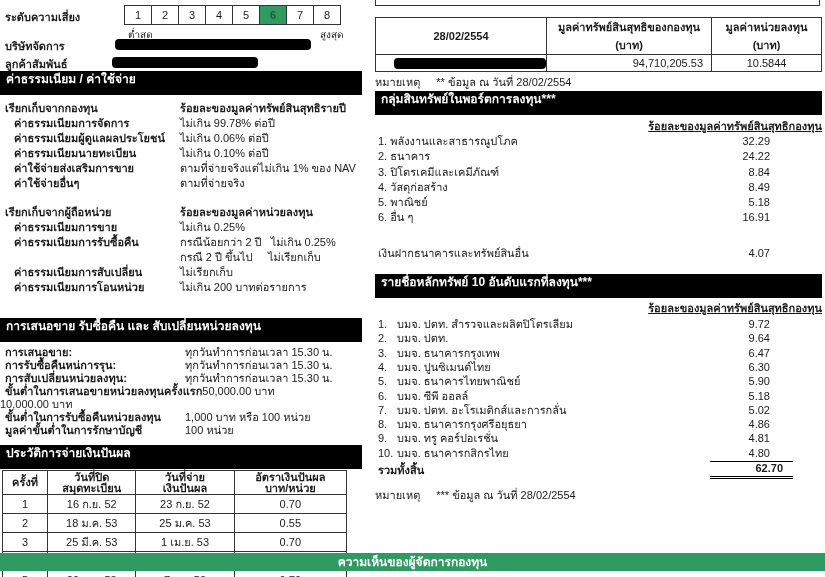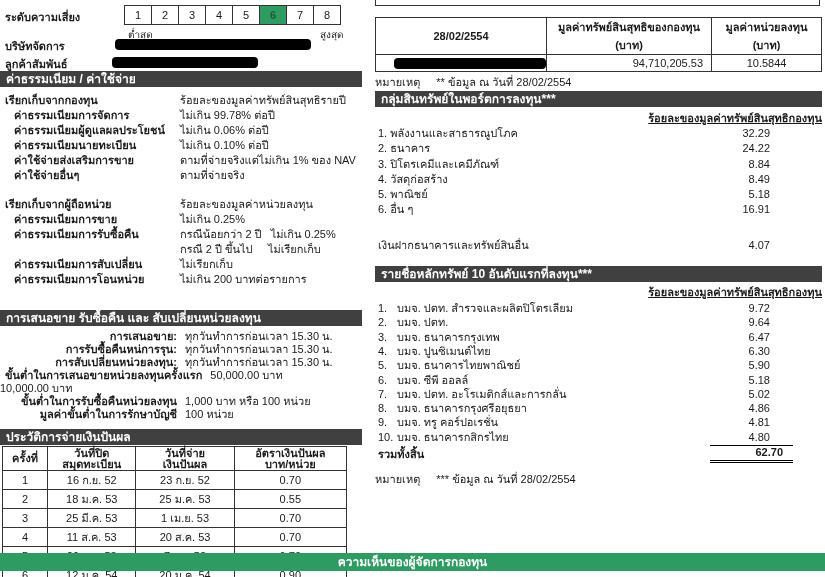--- a/index.html
+++ b/index.html
@@ -3,22 +3,22 @@
 <meta charset="utf-8">
 <style>
   * { margin:0; padding:0; box-sizing:border-box; }
   html,body { background:#fff; }
   .page {
     position:relative; width:825px; height:577px; background:#fff;
     font-family:"Liberation Sans","DejaVu Sans",sans-serif;
     font-size:11px; color:#1a1a1a; overflow:hidden;
   }
   .green-bar {
-    background:#404040; color:#fff; font-weight:bold; font-size:12px;
-    height:16px; line-height:16px; padding:0 6px; overflow:hidden; white-space:nowrap;
+    background:#000000; color:#fff; font-weight:bold; font-size:12px;
+    height:24px; line-height:16px; padding:0 6px; overflow:hidden; white-space:nowrap;
   }
   
   .risk-label { position:absolute; left:5px; top:8px; font-weight:bold; }
   .risk-scale { position:absolute; left:125px; top:5px; display:flex; }
   .risk-cell {
     width:28px; height:20px; border:1px solid #333; margin-left:-1px;
     text-align:center; line-height:19px; background:#fff;
   }
   .risk-cell.sel { background:#2e9b62; color:#1f5c3a; font-weight:bold; }
   .risk-min { position:absolute; left:128px; top:27px; font-size:10px; }
@@ -27,25 +27,25 @@
   .co-label2 { position:absolute; left:5px; top:55px; font-weight:bold;font-family:Liberation Serif, serif; }
   .redact { position:absolute; background:#000; border-radius:4px; }
   .redact-1 { left:115px; top:39px; width:196px; height:11px; }
   .redact-2 { left:112px; top:57px; width:146px; height:11px; }
   
   .left-col { position:absolute; left:0; top:71px; width:362px; }
   .frow { display:flex; line-height:15px; }
   .flbl { width:180px; flex-shrink:0; padding-left:14px; font-weight:bold; }
   .fgrp { padding-left:5px; }
   .fval { white-space:pre-wrap; }
-  .vhead { font-weight:normal; }
+  .vhead { font-weight:bold; }
   .spacer14 { height:14px; } .spacer23 { height:23px; } .spacer8 { height:8px; }
   .fees-block { margin-top:6px; }
   .trow { display:flex; line-height:13px; }
-  .tlbl { min-width:185px; flex-shrink:0; padding-left:5px; padding-right:8px; font-weight:bold;text-align:right; }
+  .tlbl { min-width:185px; flex-shrink:0; padding-left:5px; font-weight:bold; }
   .tval { white-space:nowrap; }
   .trade-rows { margin-top:4px; }
   table.div-table { border-collapse:collapse; width:345px; margin-left:2px; margin-top:1px; }
   table.div-table th, table.div-table td { border:1px solid #333; text-align:center; font-size:11px; }
   table.div-table th { height:24px; font-weight:bold; white-space:pre-line; line-height:11px; }
   table.div-table td { height:15px; }
   .c0 { width:45px; } .c1 { width:88px; } .c2 { width:98px;margin-top:12px; } .c3 { width:112px; }
   
   .right-col { position:absolute; left:375px; top:0; width:447px; }
   .cutoff-box {

